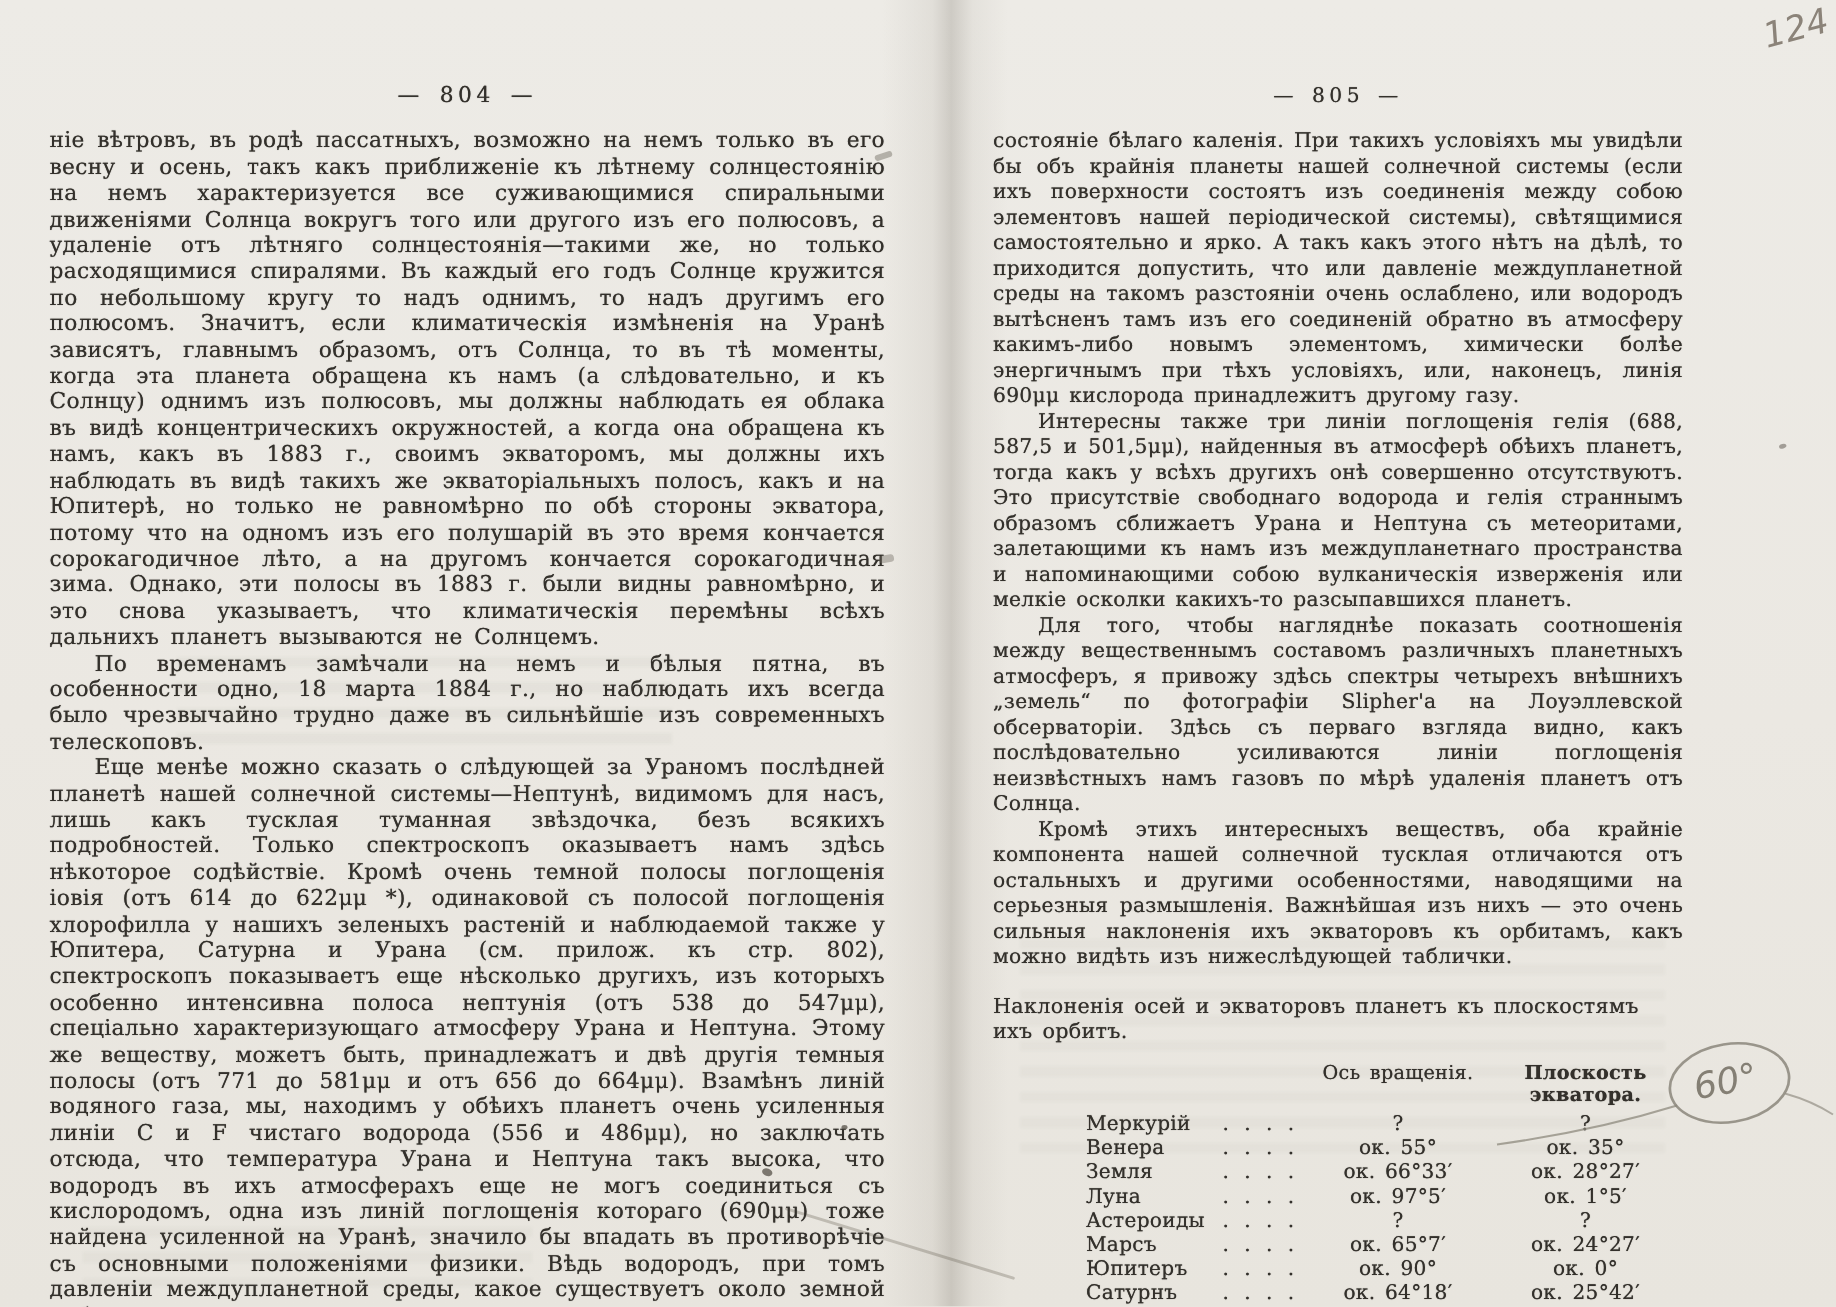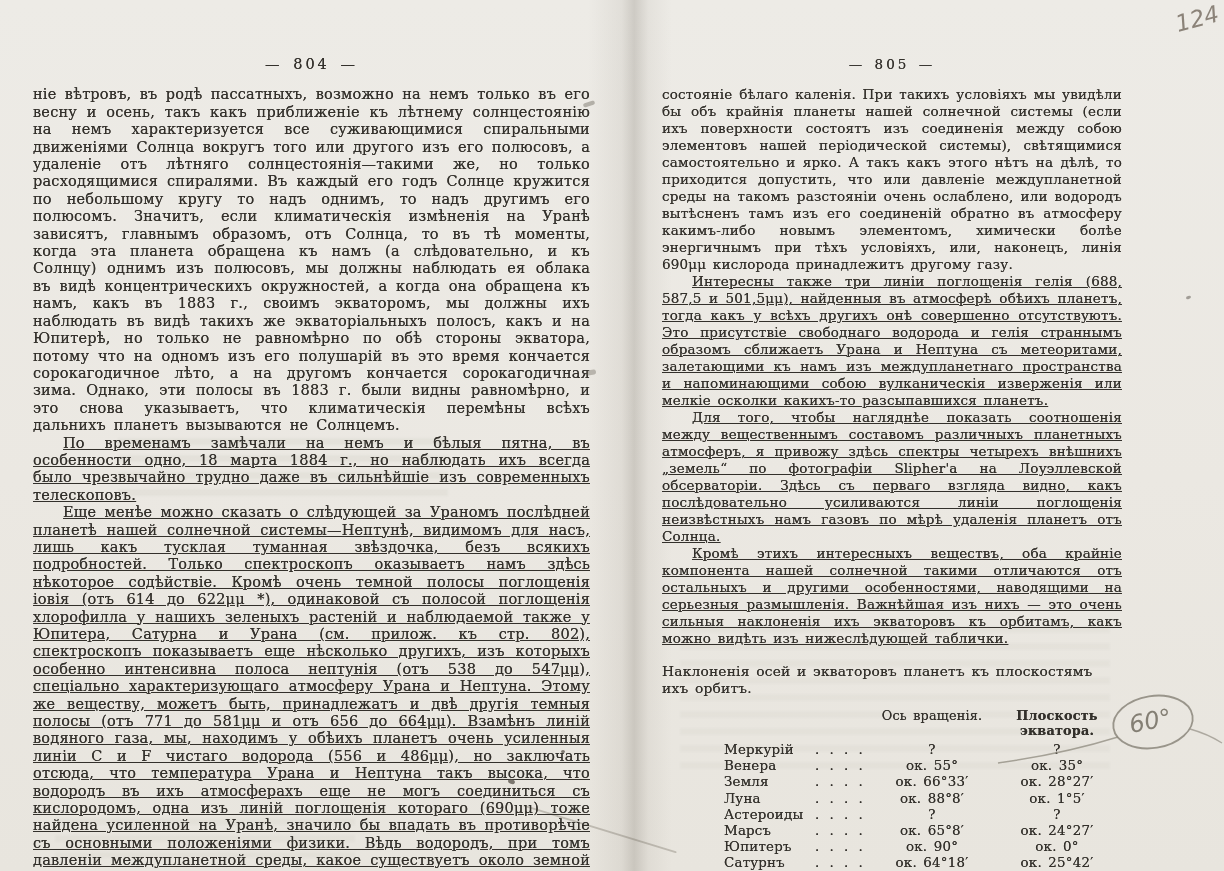--- a/index.html
+++ b/index.html
@@ -27,21 +27,21 @@
   .left-page {
     left:33px; width:557px;
     font-size:14.5px; line-height:17.4px; word-spacing:3px; letter-spacing:0.2px;
     text-shadow:0 0 0.5px rgba(51,48,43,0.85);
   }
   .right-page {
     left:662px; width:460px;
     font-size:13.5px; line-height:17px; word-spacing:2px; letter-spacing:0.2px;
     text-shadow:0 0 0.5px rgba(51,48,43,0.85);
   }
-  p.ind { text-indent:30px;text-decoration:underline; }
+  p.ind { text-indent:30px; }
 
   
   .tbl-title { font-weight:normal; margin-top:16px; font-size:13.8px; letter-spacing:0.2px; }
   .tbl-head { display:flex; margin-top:11px; margin-bottom:4px;justify-content:center; }
   .tbl-head .sp { flex:1; }
   .col-head { text-align:center; font-size:12.8px; line-height:15px; }
   .col-head.axis { width:120px; }
   .col-head.eq   { width:130px;font-weight:bold; }
   .trow { display:flex; align-items:center; line-height:16.2px; font-size:13.4px; }
   .pname { width:150px; padding-left:62px; white-space:nowrap; }
@@ -87,21 +87,21 @@
     <p class="ind">По временамъ замѣчали на немъ и бѣлыя пятна, въ особенности одно, 18 марта 1884 г., но наблюдать ихъ всегда было чрезвычайно трудно даже въ сильнѣйшіе изъ современныхъ телескоповъ.</p>
     <p class="ind">Еще менѣе можно сказать о слѣдующей за Ураномъ послѣдней планетѣ нашей солнечной системы—Нептунѣ, видимомъ для насъ, лишь какъ тусклая туманная звѣздочка, безъ всякихъ подробностей. Только спектроскопъ оказываетъ намъ здѣсь нѣкоторое содѣйствіе. Кромѣ очень темной полосы поглощенія іовія (отъ 614 до 622μμ *), одинаковой съ полосой поглощенія хлорофилла у нашихъ зеленыхъ растеній и наблюдаемой также у Юпитера, Сатурна и Урана (см. прилож. къ стр. 802), спектроскопъ показываетъ еще нѣсколько другихъ, изъ которыхъ особенно интенсивна полоса нептунія (отъ 538 до 547μμ), спеціально характеризующаго атмосферу Урана и Нептуна. Этому же веществу, можетъ быть, принадлежатъ и двѣ другія темныя полосы (отъ 771 до 581μμ и отъ 656 до 664μμ). Взамѣнъ линій водяного газа, мы, находимъ у обѣихъ планетъ очень усиленныя линіи C и F чистаго водорода (556 и 486μμ), но заключать отсюда, что температура Урана и Нептуна такъ высока, что водородъ въ ихъ атмосферахъ еще не могъ соединиться съ кислородомъ, одна изъ линій поглощенія котораго (690μμ) тоже найдена усиленной на Уранѣ, значило бы впадать въ противорѣчіе съ основными положеніями физики. Вѣдь водородъ, при томъ давленіи междупланетной среды, какое существуетъ около земной орбиты, теряетъ свое сродство къ кислороду только при температурѣ 2000°, когда всѣ вещества приходятъ въ</p>
 
   </div>
 
   <div class="page right-page">
     <div class="page-header">— 805 —</div>
     <p>состояніе бѣлаго каленія. При такихъ условіяхъ мы увидѣли бы объ крайнія планеты нашей солнечной системы (если ихъ поверхности состоятъ изъ соединенія между собою элементовъ нашей періодической системы), свѣтящимися самостоятельно и ярко. А такъ какъ этого нѣтъ на дѣлѣ, то приходится допустить, что или давленіе междупланетной среды на такомъ разстояніи очень ослаблено, или водородъ вытѣсненъ тамъ изъ его соединеній обратно въ атмосферу какимъ-либо новымъ элементомъ, химически болѣе энергичнымъ при тѣхъ условіяхъ, или, наконецъ, линія 690μμ кислорода принадлежитъ другому газу.</p>
     <p class="ind">Интересны также три линіи поглощенія гелія (688, 587,5 и 501,5μμ), найденныя въ атмосферѣ обѣихъ планетъ, тогда какъ у всѣхъ другихъ онѣ совершенно отсутствуютъ. Это присутствіе свободнаго водорода и гелія страннымъ образомъ сближаетъ Урана и Нептуна съ метеоритами, залетающими къ намъ изъ междупланетнаго пространства и напоминающими собою вулканическія изверженія или мелкіе осколки какихъ-то разсыпавшихся планетъ.</p>
     <p class="ind">Для того, чтобы нагляднѣе показать соотношенія между вещественнымъ составомъ различныхъ планетныхъ атмосферъ, я привожу здѣсь спектры четырехъ внѣшнихъ „земель“ по фотографіи Slipher'а на Лоуэллевской обсерваторіи. Здѣсь съ перваго взгляда видно, какъ послѣдовательно усиливаются линіи поглощенія неизвѣстныхъ намъ газовъ по мѣрѣ удаленія планетъ отъ Солнца.</p>
-    <p class="ind">Кромѣ этихъ интересныхъ веществъ, оба крайніе компонента нашей солнечной такими отличаются отъ остальныхъ и другими особенностями, наводящими на серьезныя размышленія. Важнѣйшая изъ нихъ — это очень сильныя наклоненія ихъ экваторовъ къ орбитамъ, какъ можно видѣть изъ нижеслѣдующей таблички.</p>
+    <p class="ind">Кромѣ этихъ интересныхъ веществъ, оба крайніе компонента нашей солнечной тусклая отличаются отъ остальныхъ и другими особенностями, наводящими на серьезныя размышленія. Важнѣйшая изъ нихъ — это очень сильныя наклоненія ихъ экваторовъ къ орбитамъ, какъ можно видѣть изъ нижеслѣдующей таблички.</p>
 
     <div class="tbl-title">Наклоненія осей и экваторовъ планетъ къ плоскостямъ ихъ орбитъ.</div>
 
     <div class="ptable">
       <div class="tbl-head">
         <div class="sp"></div>
         <div class="col-head axis">Ось вращенія.</div>
         <div class="col-head eq">Плоскость экватора.</div>
       </div>
 
@@ -119,33 +119,33 @@
       </div>
       <div class="trow">
         <span class="pname">Земля</span>
         <span class="leader">. . . . . . . . . . . . . . . . . . . . . . . . . . . . . .</span>
         <span class="pval axis">ок. 66°33′</span>
         <span class="pval eq">ок. 28°27′</span>
       </div>
       <div class="trow">
         <span class="pname">Луна</span>
         <span class="leader">. . . . . . . . . . . . . . . . . . . . . . . . . . . . . .</span>
-        <span class="pval axis">ок. 88°8′</span>
+        <span class="pval axis">ок. 97°5′</span>
         <span class="pval eq">ок. 1°5′</span>
       </div>
       <div class="trow">
         <span class="pname">Астероиды</span>
         <span class="leader">. . . . . . . . . . . . . . . . . . . . . . . . . . . . . .</span>
         <span class="pval axis">?</span>
         <span class="pval eq">?</span>
       </div>
       <div class="trow">
         <span class="pname">Марсъ</span>
         <span class="leader">. . . . . . . . . . . . . . . . . . . . . . . . . . . . . .</span>
-        <span class="pval axis">ок. 65°8′</span>
+        <span class="pval axis">ок. 65°7′</span>
         <span class="pval eq">ок. 24°27′</span>
       </div>
       <div class="trow">
         <span class="pname">Юпитеръ</span>
         <span class="leader">. . . . . . . . . . . . . . . . . . . . . . . . . . . . . .</span>
         <span class="pval axis">ок. 90°</span>
         <span class="pval eq">ок. 0°</span>
       </div>
       <div class="trow">
         <span class="pname">Сатурнъ</span>

